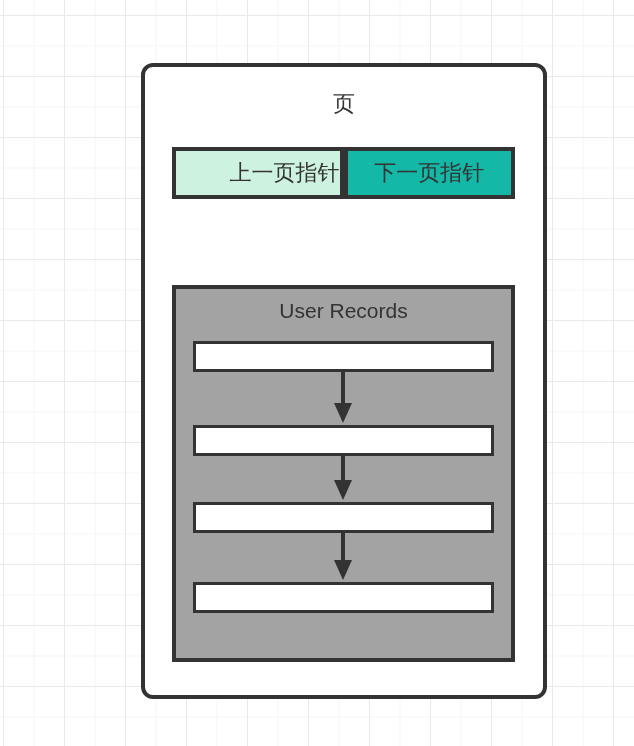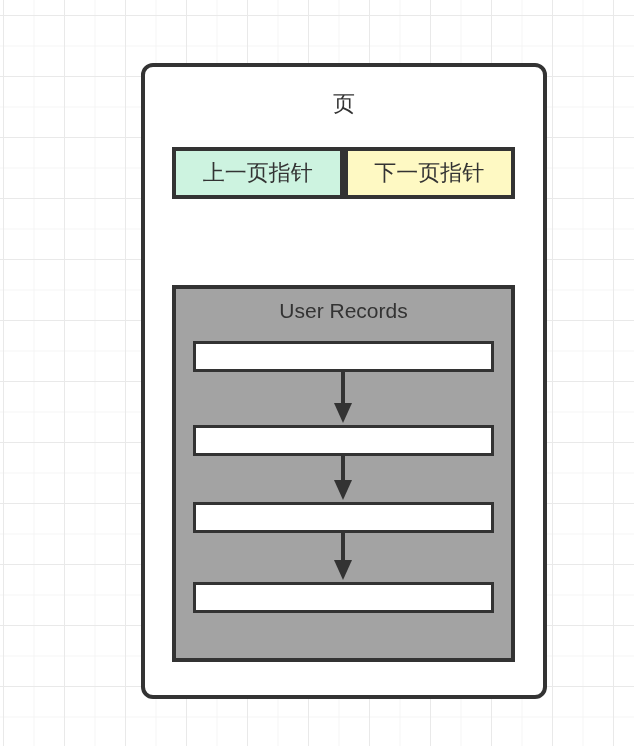--- a/index.html
+++ b/index.html
@@ -51,22 +51,22 @@
   }
   .pointer-cell {
     flex: 1;
     box-sizing: border-box;
     border: 4px solid #333333;
     display: flex;
     align-items: center;
     justify-content: center;
     font-size: 22px;
   }
-  .pointer-cell.prev { background: #cdf3e0; }
-  .pointer-cell.next { background: #fef9c3; }
+  .pointer-cell.prev { background: #cdf3e0; justify-content: flex-end; }
+  .pointer-cell.next { background: #14b8a6; }
   .records-box {
     position: absolute;
     left: 27px;
     top: 218px;
     width: 343px;
     height: 377px;
     box-sizing: border-box;
     background: #a3a3a3;
     border: 4px solid #333333;
   }

